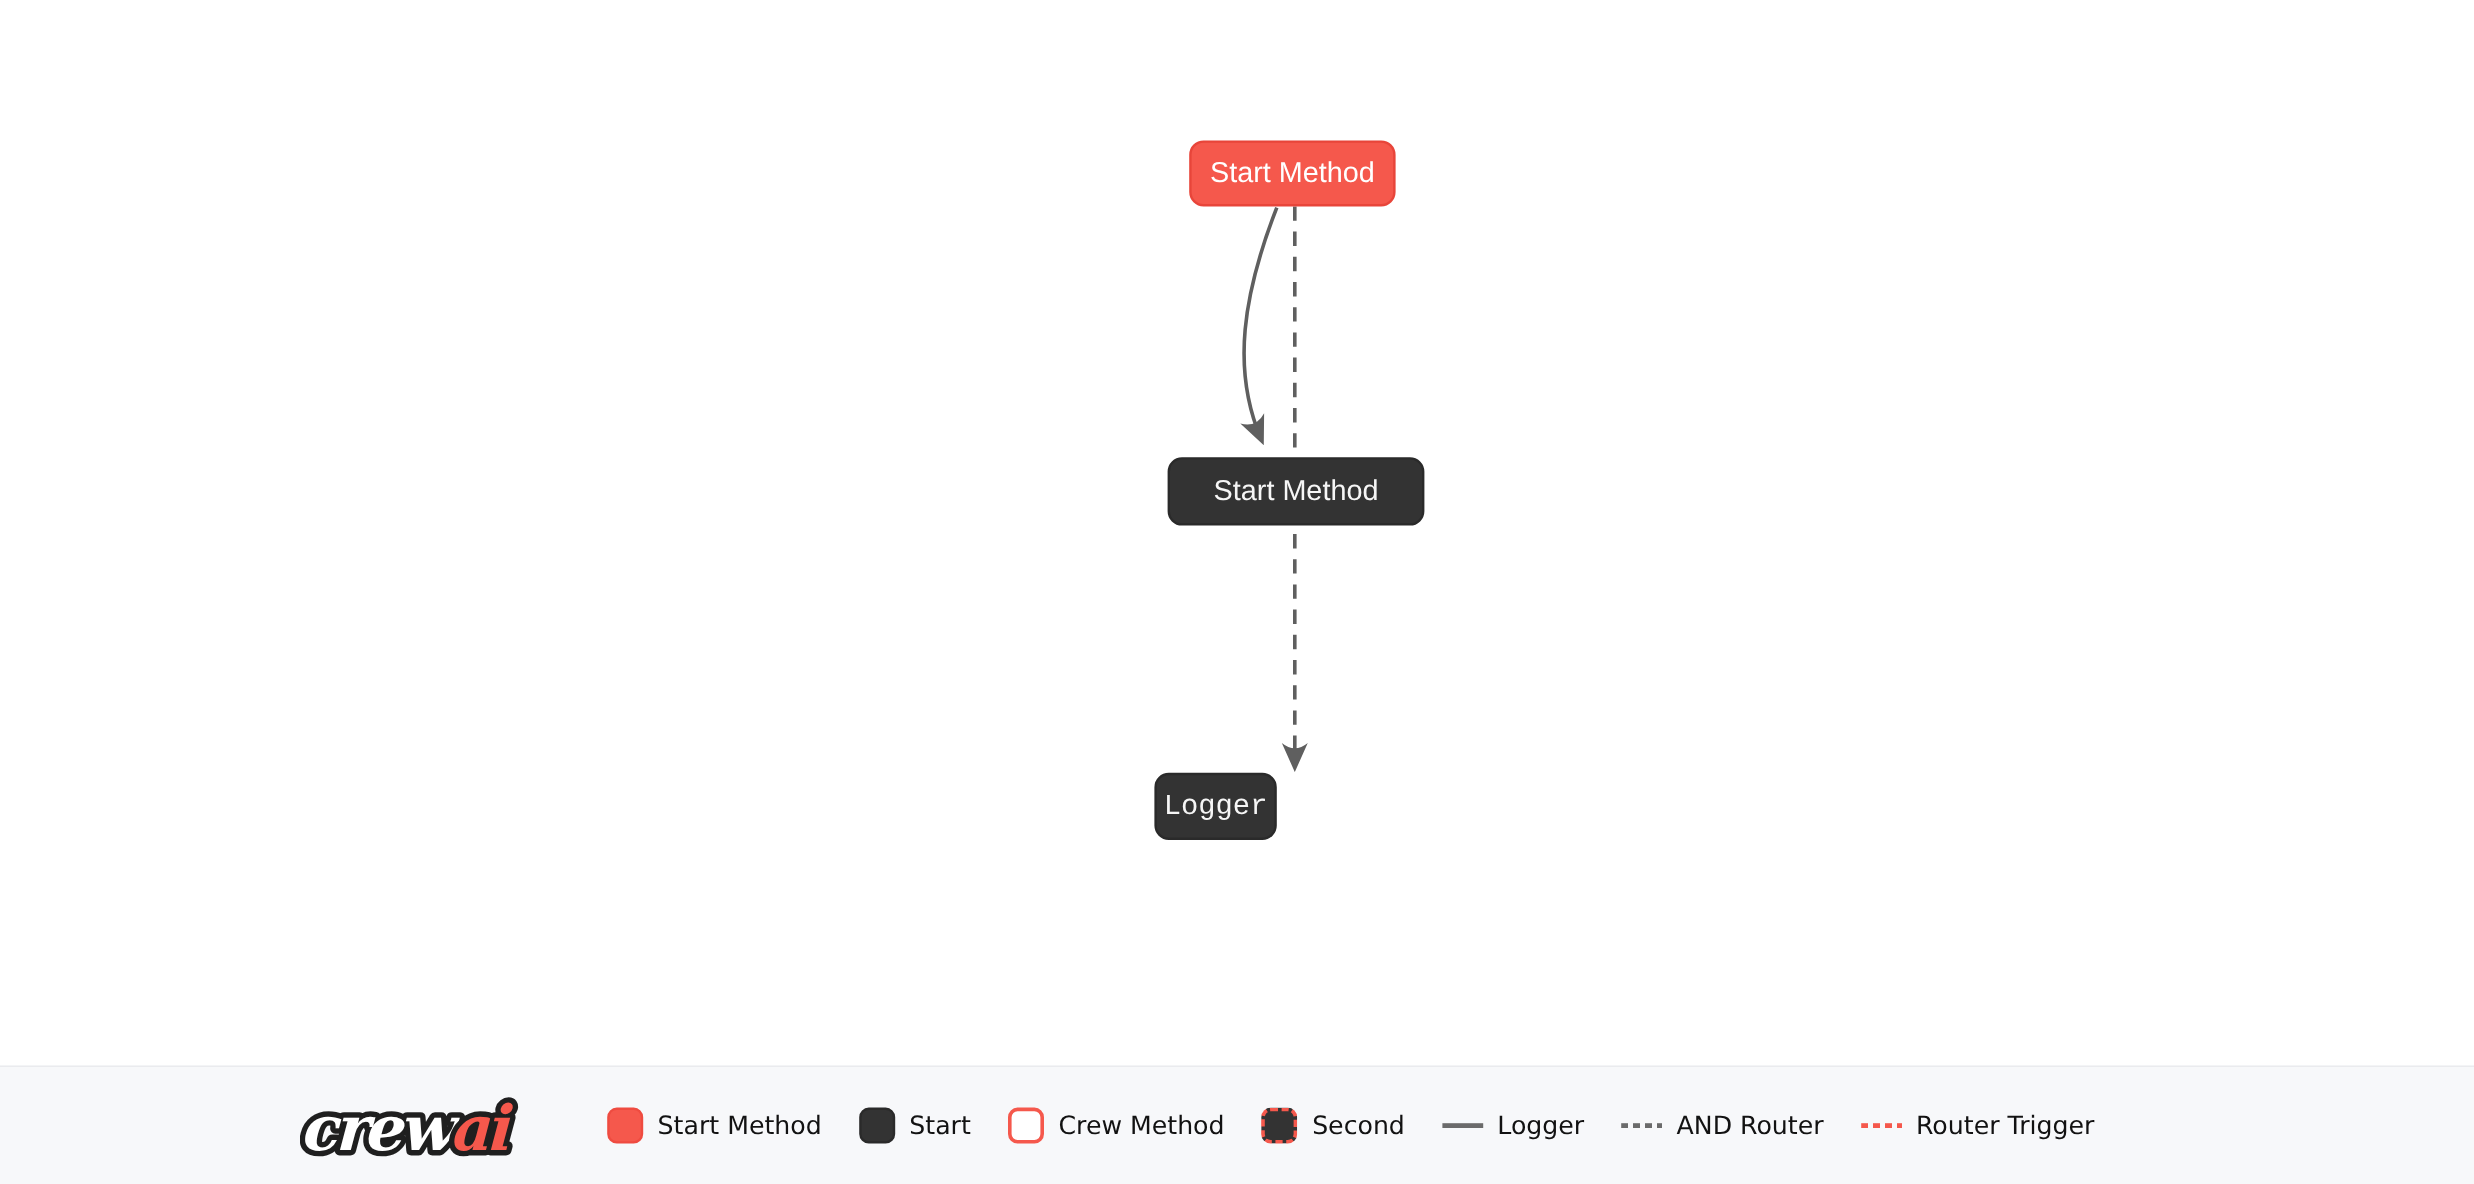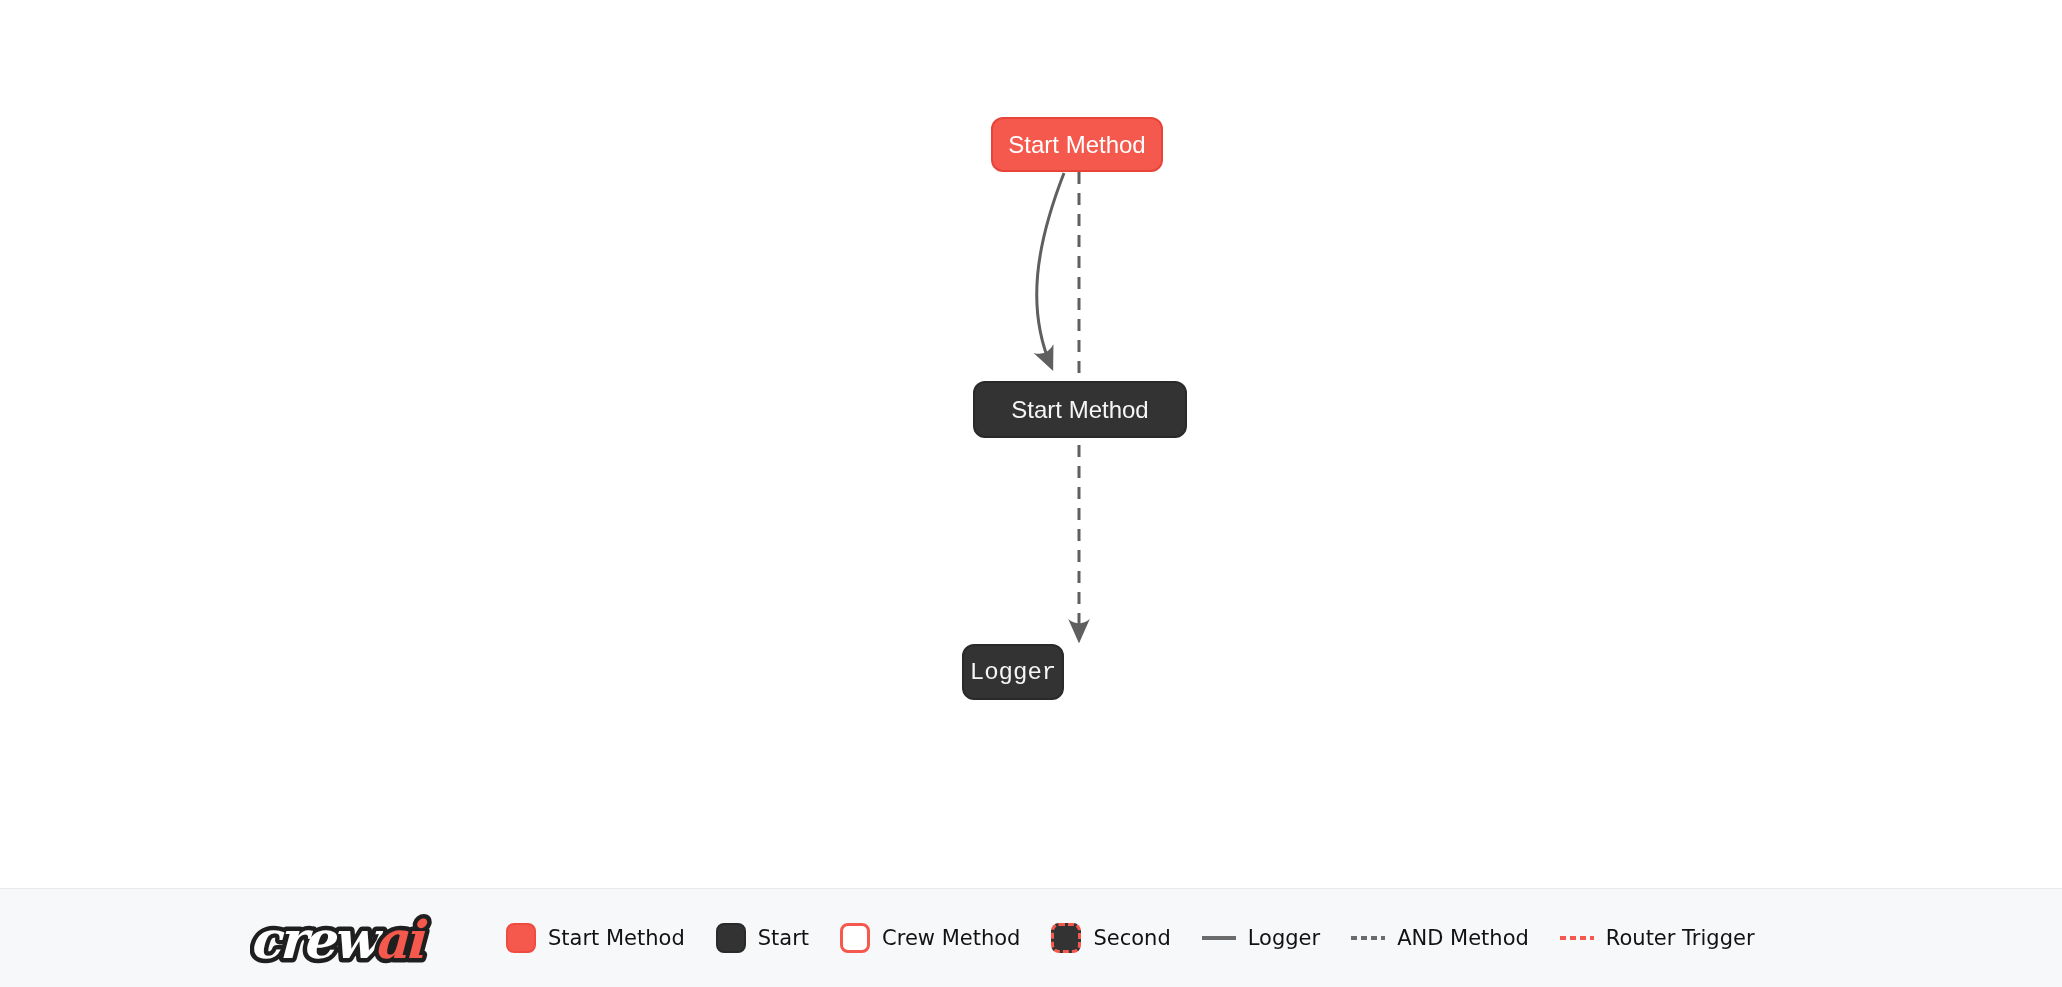--- a/index.html
+++ b/index.html
@@ -131,20 +131,20 @@
     <div class="legend-item">
       <span class="swatch-box swatch-router"></span>
       <span class="legend-label">Second</span>
     </div>
     <div class="legend-item">
       <span class="swatch-line line-solid"></span>
       <span class="legend-label">Logger</span>
     </div>
     <div class="legend-item">
       <span class="swatch-line line-dashed"></span>
-      <span class="legend-label">AND Method</span>
+      <span class="legend-label">AND Router</span>
     </div>
     <div class="legend-item">
       <span class="swatch-line line-red-dashed"></span>
       <span class="legend-label">Router Trigger</span>
     </div>
   </div>
 </div>
 
 </body></html>

